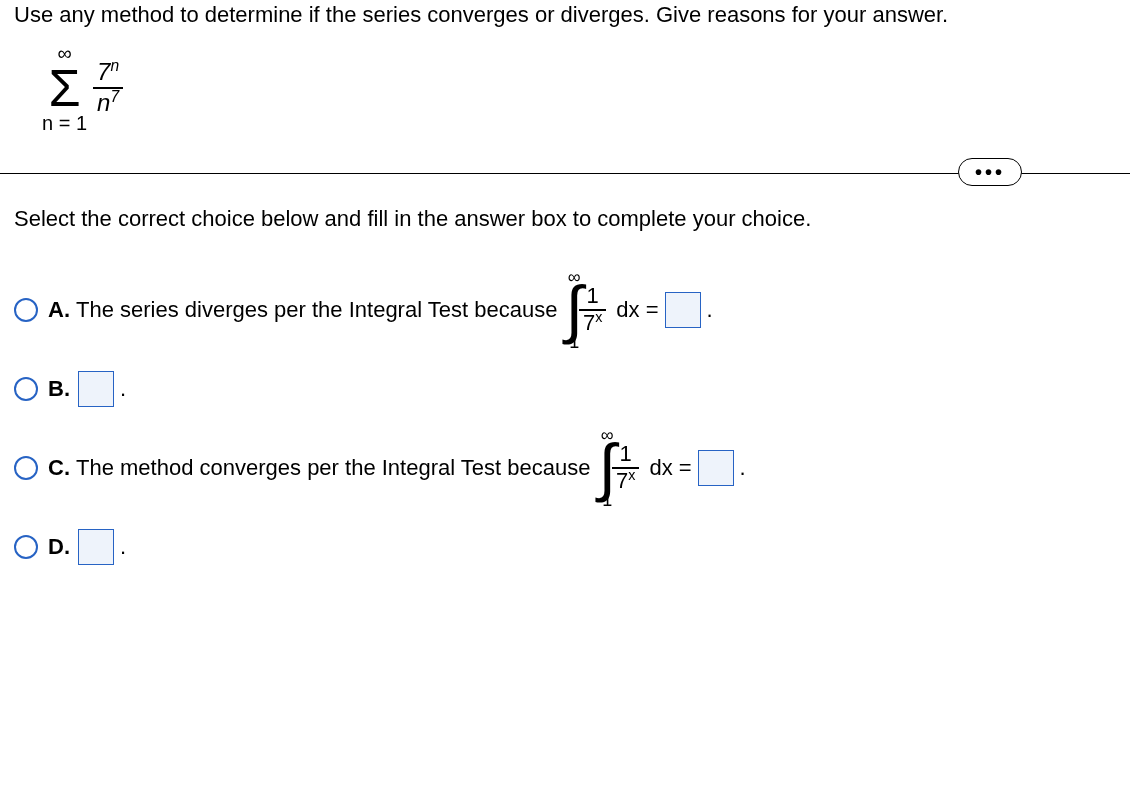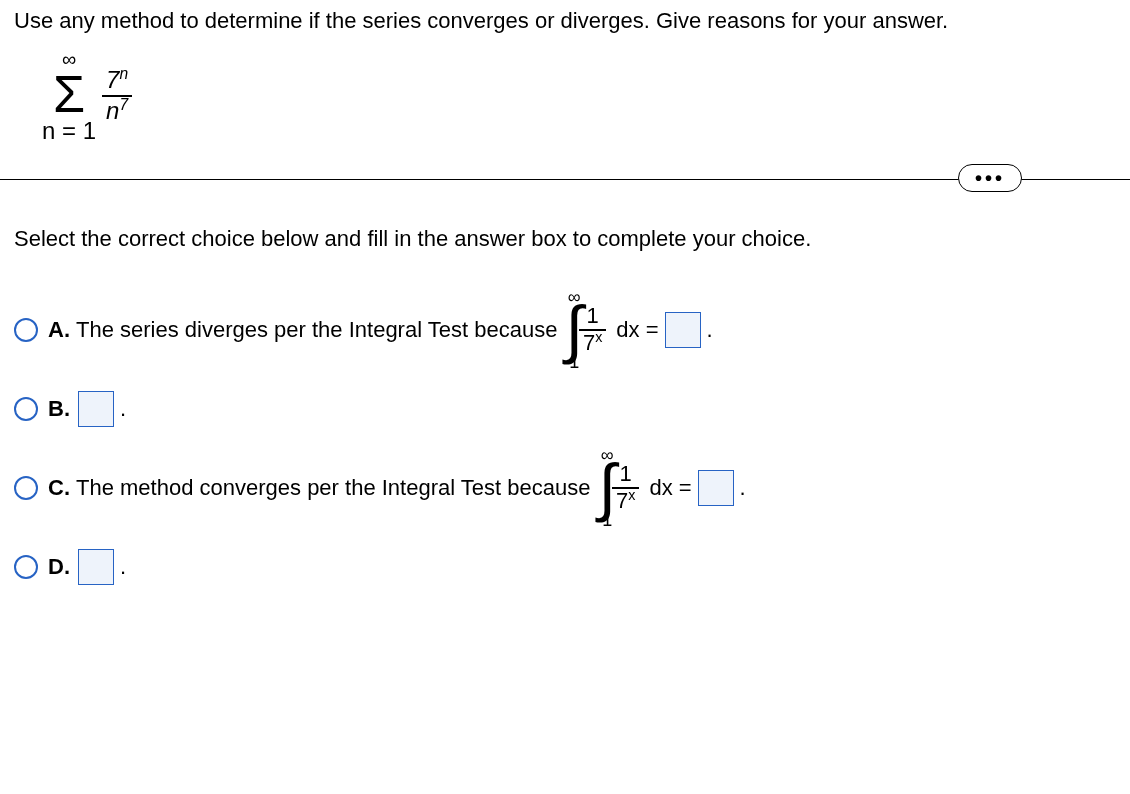--- a/index.html
+++ b/index.html
@@ -7,21 +7,21 @@
     padding: 0;
     font-family: Arial, Helvetica, sans-serif;
     font-size: 22px;
     color: #000;
     width: 1130px;
     height: 794px;
     box-sizing: border-box;
     background: #fff;
   }
   .container {
-    padding: 6px 14px 0 14px;
+    padding: 0 14px 0 14px;
   }
   .question-text {
     line-height: 1.35;
     margin-bottom: 10px;
   }
   .series {
     margin: 6px 0 18px 28px;
     height: 100px;
   }
   .sigma-wrap {
@@ -36,21 +36,21 @@
   }
   .sigma-top {
     font-size: 20px;
     margin-bottom: 2px;
   }
   .sigma-sym {
     font-size: 52px;
     line-height: 0.9;
   }
   .sigma-bot {
-    font-size: 24px;
+    font-size: 20px;
     margin-top: 2px;
   }
   .frac {
     display: inline-flex;
     flex-direction: column;
     align-items: center;
     vertical-align: middle;
     margin-left: 6px;
     font-style: italic;
   }

